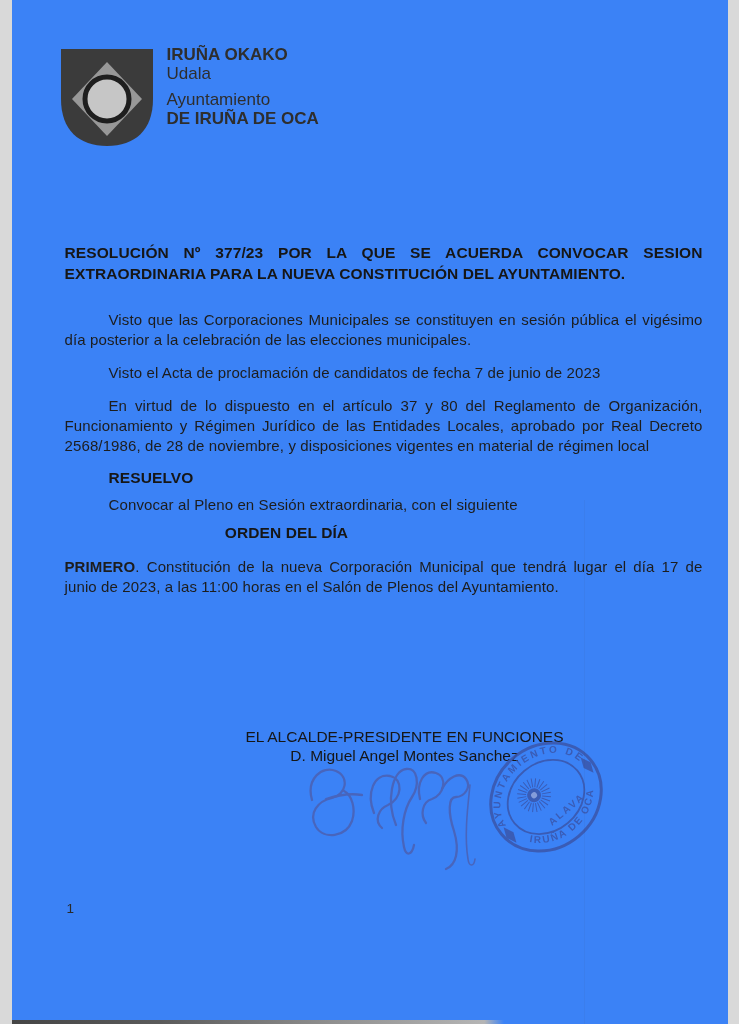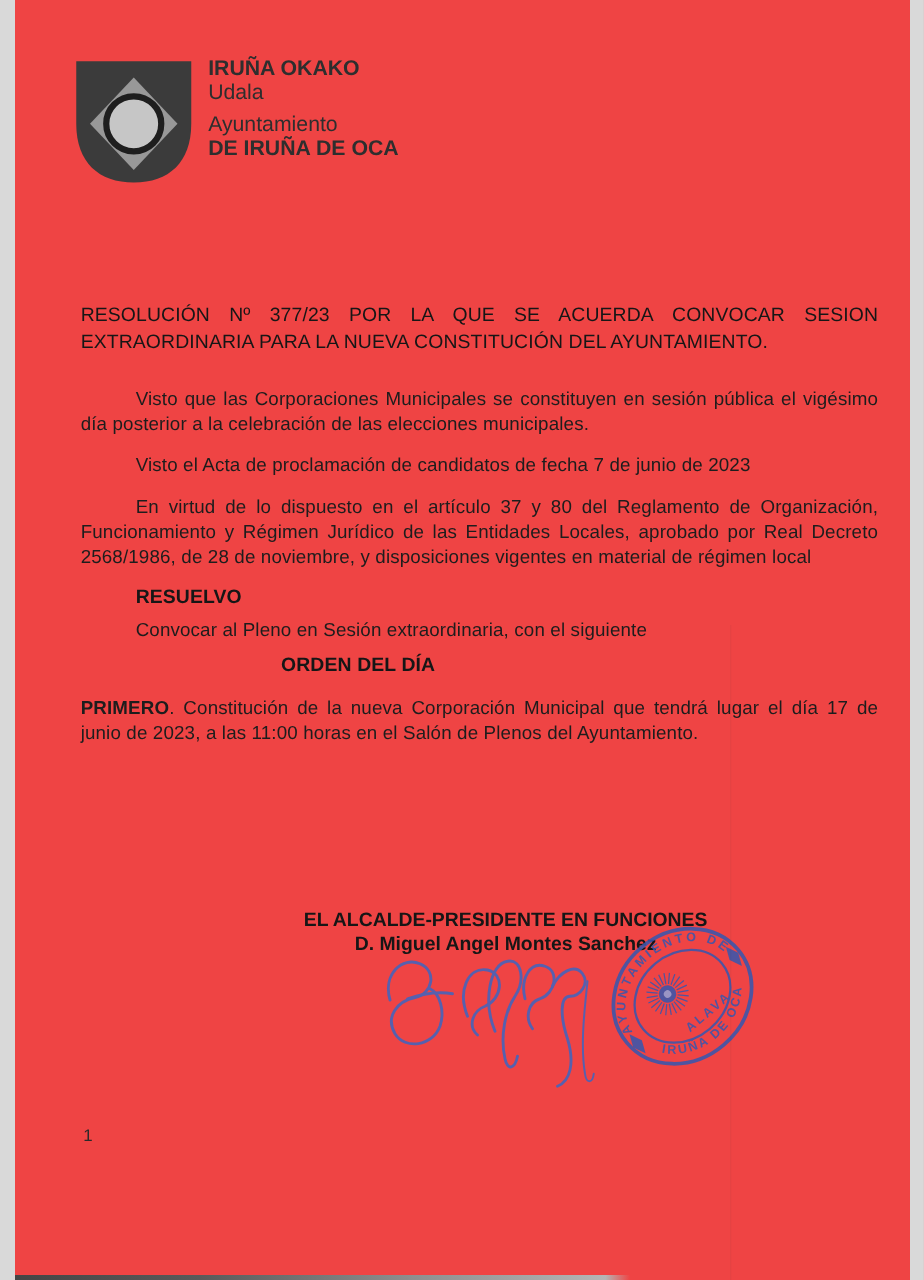--- a/index.html
+++ b/index.html
@@ -1,32 +1,32 @@
 <!DOCTYPE html>
 <html><head>
 <meta charset="utf-8">
 <style>
   html,body{margin:0;padding:0;background:#d9d9d9;}
   .page{
-    position:relative;width:716px;height:1024px;background:#ef4444;
+    position:relative;width:716px;height:1024px;background:#3b82f6;
     font-family:"Liberation Sans",sans-serif;color:#1d1d1d;overflow:hidden;
     margin:0 auto;
   }
   .abs{position:absolute;}
   
   .hdr-line{font-size:17px;line-height:19px;color:#2e2e2e;}
   .b{font-weight:bold;}
   
   .body-text{font-size:15px;line-height:20px;letter-spacing:.12px;text-align:justify;}
   .ind{text-indent:44px;}
-  .doc-title{font-weight:normal;font-size:15.5px;line-height:20.5px;letter-spacing:.1px;color:#161616;}
+  .doc-title{font-weight:bold;font-size:15.5px;line-height:20.5px;letter-spacing:.1px;color:#161616;}
   .justify-full{text-align:justify;text-align-last:justify;}
   .heading{font-weight:bold;font-size:15.5px;letter-spacing:.1px;color:#161616;}
   .center{text-align:center;}
-  .sig-line{font-weight:bold;font-size:15.5px;line-height:19px;color:#161616;}
+  .sig-line{font-weight:normal;font-size:15.5px;line-height:19px;color:#161616;}
   .pagenum{font-size:13.5px;color:#2a2a2a;}
   svg text{font-family:"Liberation Sans",sans-serif;}
   
   .scan-strip{position:absolute;left:0;bottom:0;width:492px;height:4px;
     background:linear-gradient(to right,#454545 0%,#5a5a5a 30%,#8f8f8f 65%,#b5b5b5 96%,rgba(255,255,255,0) 100%);}
   .crease{position:absolute;left:572px;top:500px;width:1px;height:524px;background:rgba(60,60,60,.05);}
 </style>
 </head>
 <body>
 

